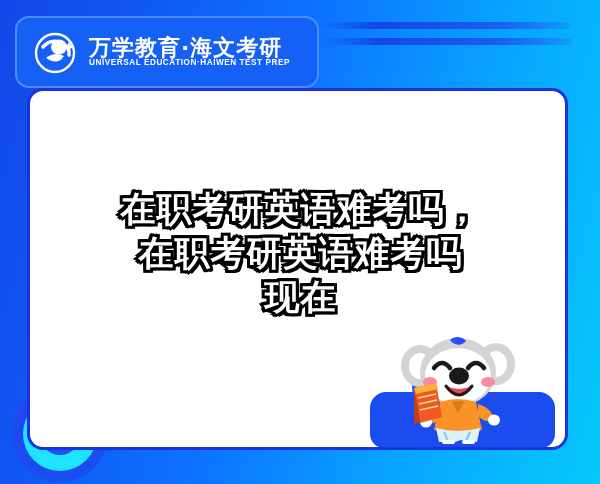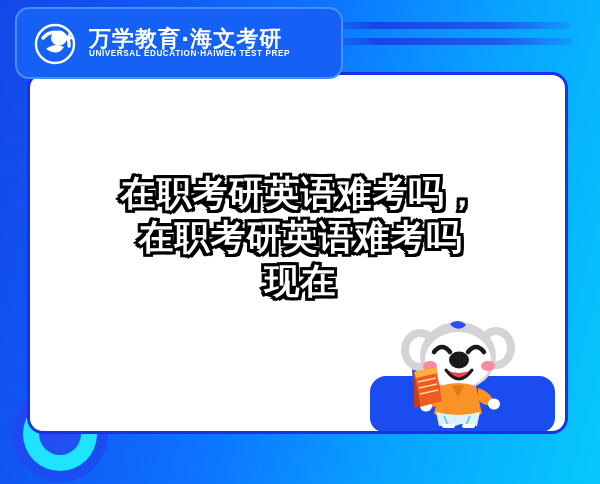--- a/index.html
+++ b/index.html
@@ -63,36 +63,36 @@
     left: 27px; top: 27px;
     width: 42px; height: 42px;
     border-radius: 50%;
     background: linear-gradient(150deg, #2a44f7 0%, #1c55f2 100%);
   }
 
   
   .card {
     position: absolute;
     left: 27px;
-    top: 72px;
+    top: 88px;
     width: 541px;
     height: 362px;
     background: #ffffff;
     border: 3px solid #1b32e0;
     border-radius: 16px;
     box-sizing: border-box;
     overflow: hidden;
   }
 
   
   .logo-badge {
     position: absolute;
     left: 15px;
-    top: 7px;
-    width: 328px;
+    top: 16px;
+    width: 304px;
     height: 72px;
     border-radius: 14px;
     background: #1560f5;
     border: 2px solid #4b8dff;
     box-sizing: border-box;
     display: flex;
     align-items: center;
     padding-left: 16px;
     z-index: 5;
   }

